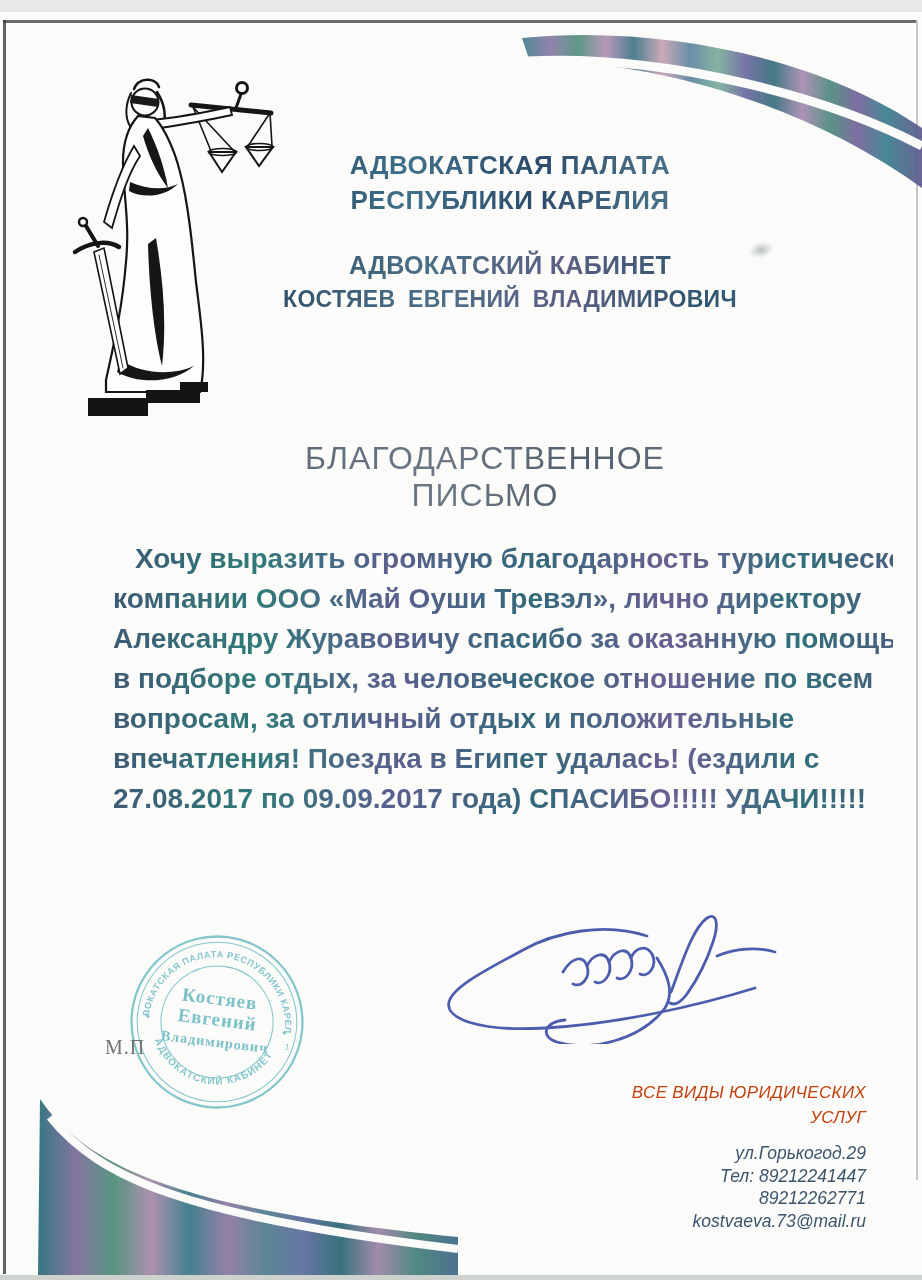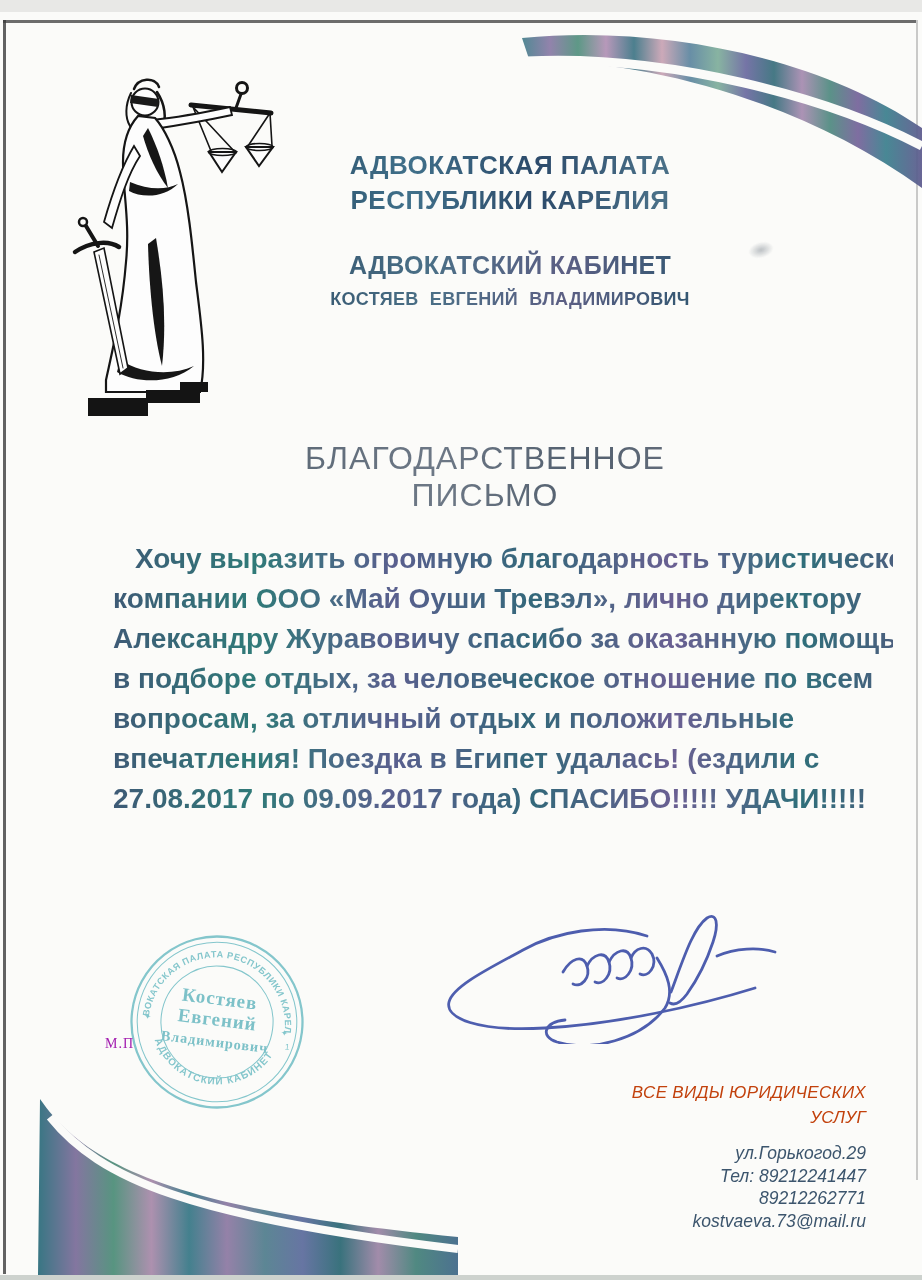--- a/index.html
+++ b/index.html
@@ -25,38 +25,38 @@
     background:linear-gradient(90deg,#24455f,#40708a 30%,#2c4a6a 55%,#4a7088 80%,#2e5068);
     -webkit-background-clip:text;background-clip:text;-webkit-text-fill-color:transparent;
   }
   .office{
     left:235px;top:236px;width:550px;text-align:center;
     font-weight:bold;color:#33526e;letter-spacing:.3px;
     background:linear-gradient(90deg,#2a4a64,#4a6f86 35%,#5c5f84 60%,#2f5670 85%,#3f6478);
     -webkit-background-clip:text;background-clip:text;-webkit-text-fill-color:transparent;
   }
   .office-l1{font-size:25px;line-height:34px;}
-  .office-l2{font-size:18px;line-height:34px;word-spacing:6px;}
+  .office-l2{font-size:23px;line-height:34px;word-spacing:6px;}
   .doc-title{
     left:250px;top:428px;width:470px;text-align:center;
     font-size:32px;letter-spacing:1px;color:#5b6777;
     background:linear-gradient(90deg,#596673,#6d7886 40%,#525f6e 70%,#6a7280);
     -webkit-background-clip:text;background-clip:text;-webkit-text-fill-color:transparent;
   }
   
   .body-text{left:113px;top:527px;width:780px;font-weight:bold;}
   .body-line{
     white-space:nowrap;height:40px;line-height:40px;font-size:28px;
     color:#46607a;
     background:linear-gradient(90deg,#3e5a76 0%,#2f7a78 18%,#5a5f8e 36%,#33687a 54%,#6a5f92 72%,#2f6f7a 88%,#4a5f7e 100%);
     -webkit-background-clip:text;background-clip:text;-webkit-text-fill-color:transparent;
   }
   .body-line.indent{padding-left:22px;}
   
-  .seal-mark{left:105px;top:1024px;font-family:"Liberation Serif",serif;font-size:14px;color:#a21caf;letter-spacing:1px;}
+  .seal-mark{left:105px;top:1024px;font-family:"Liberation Serif",serif;font-size:20px;color:#737373;letter-spacing:1px;}
   
   .stamp{left:122px;top:915px;width:190px;height:190px;transform:rotate(7deg);opacity:.88;}
   
   .services{
     left:466px;top:1068px;width:400px;text-align:right;
     font-style:italic;font-weight:400;font-size:17px;line-height:25px;
     color:#c2410c;letter-spacing:.3px;
   }
   .contact{
     left:466px;top:1130px;width:400px;text-align:right;

